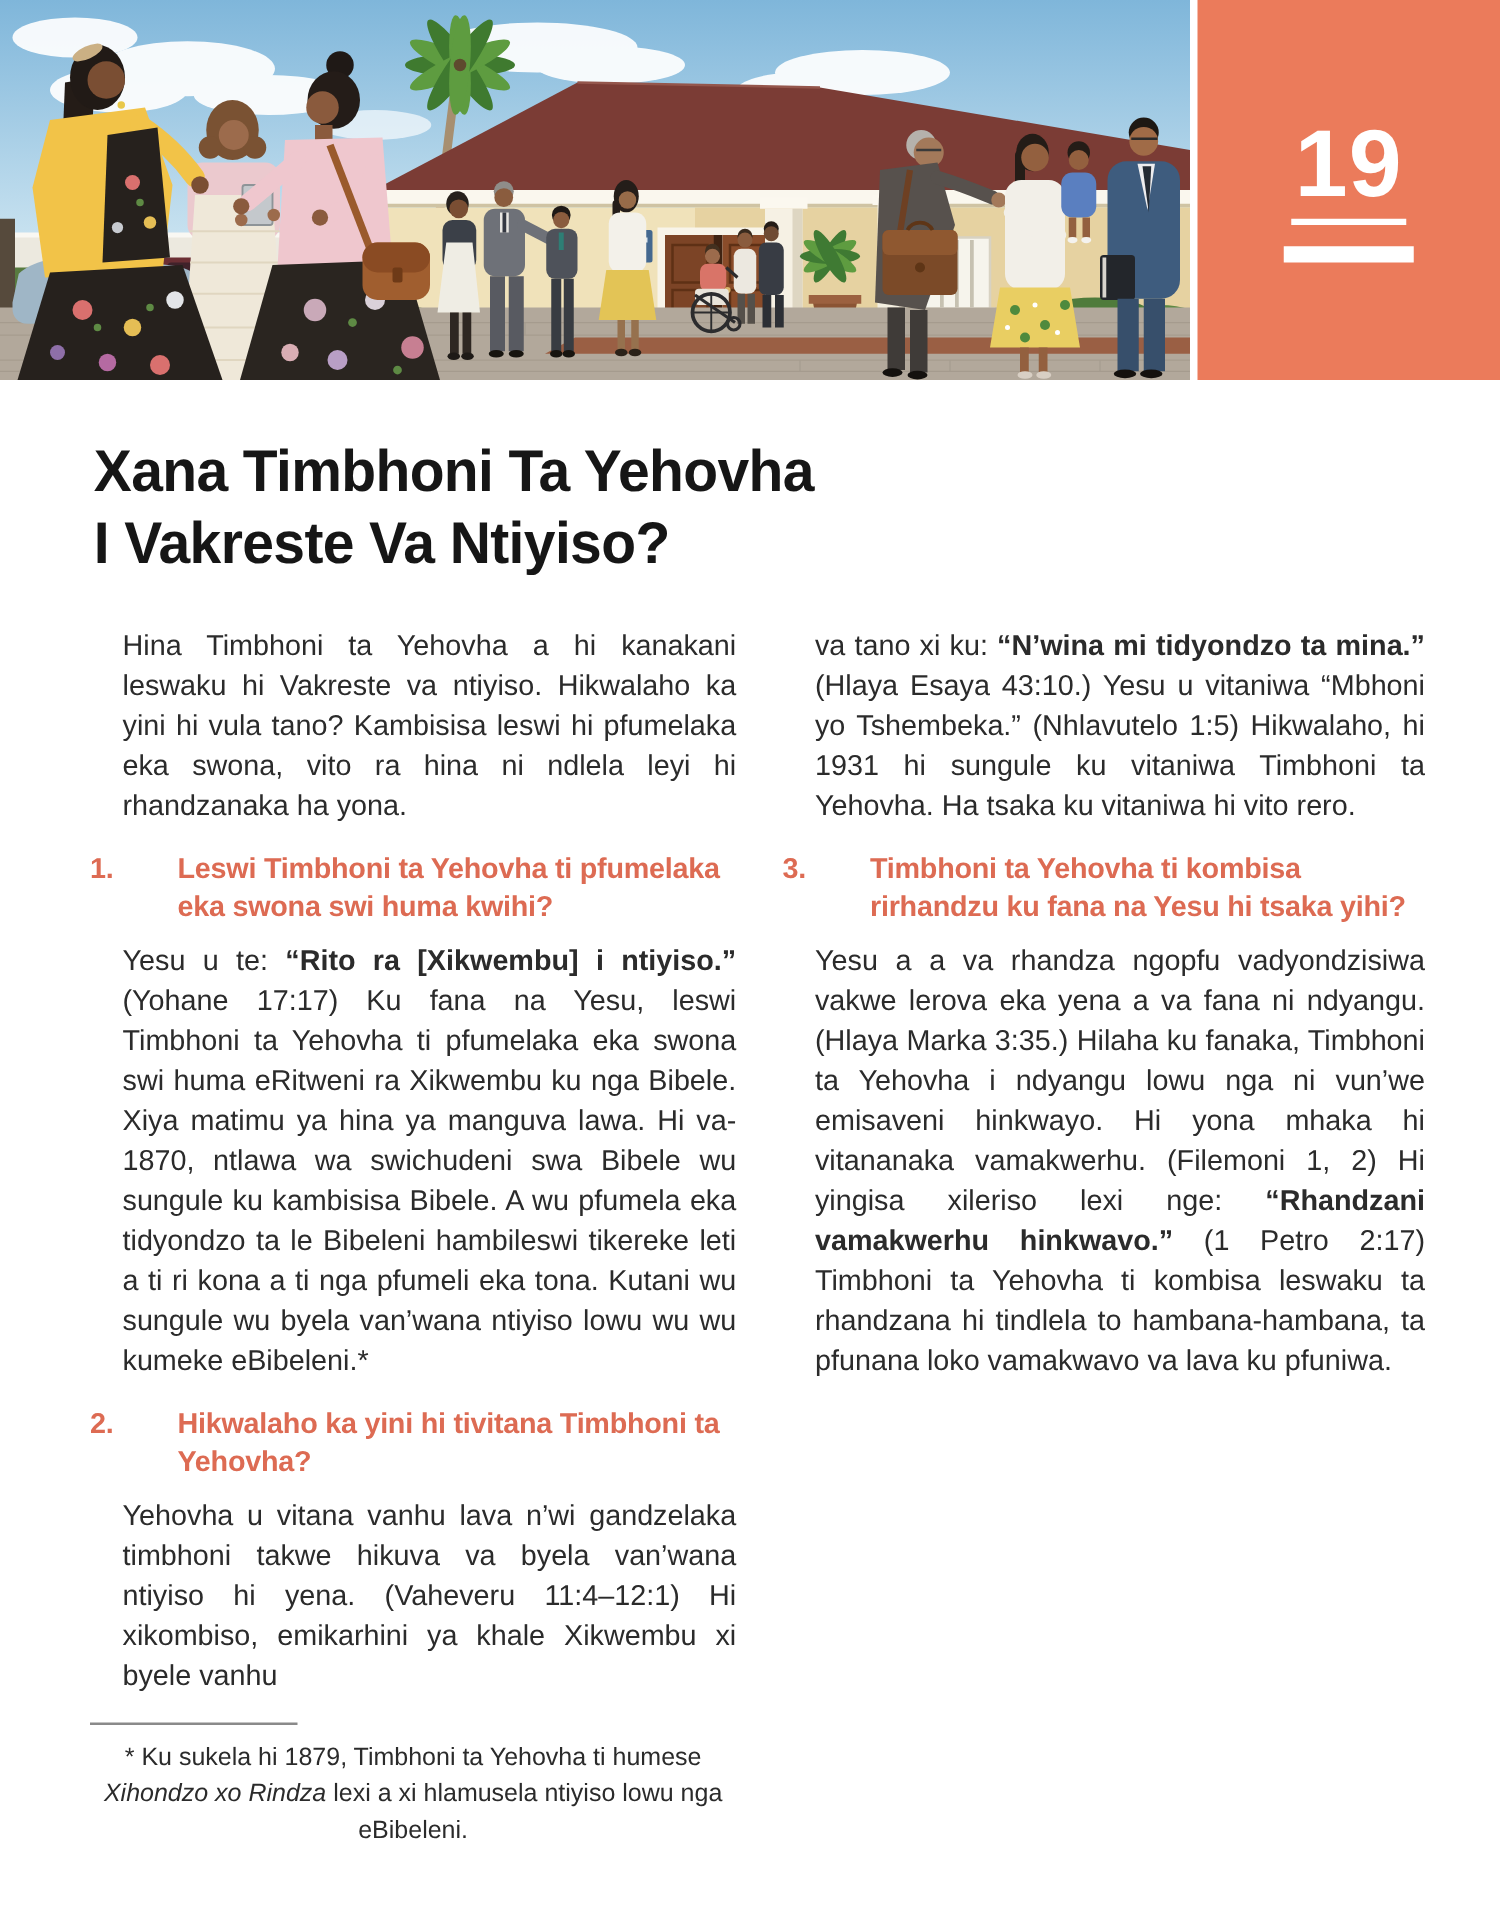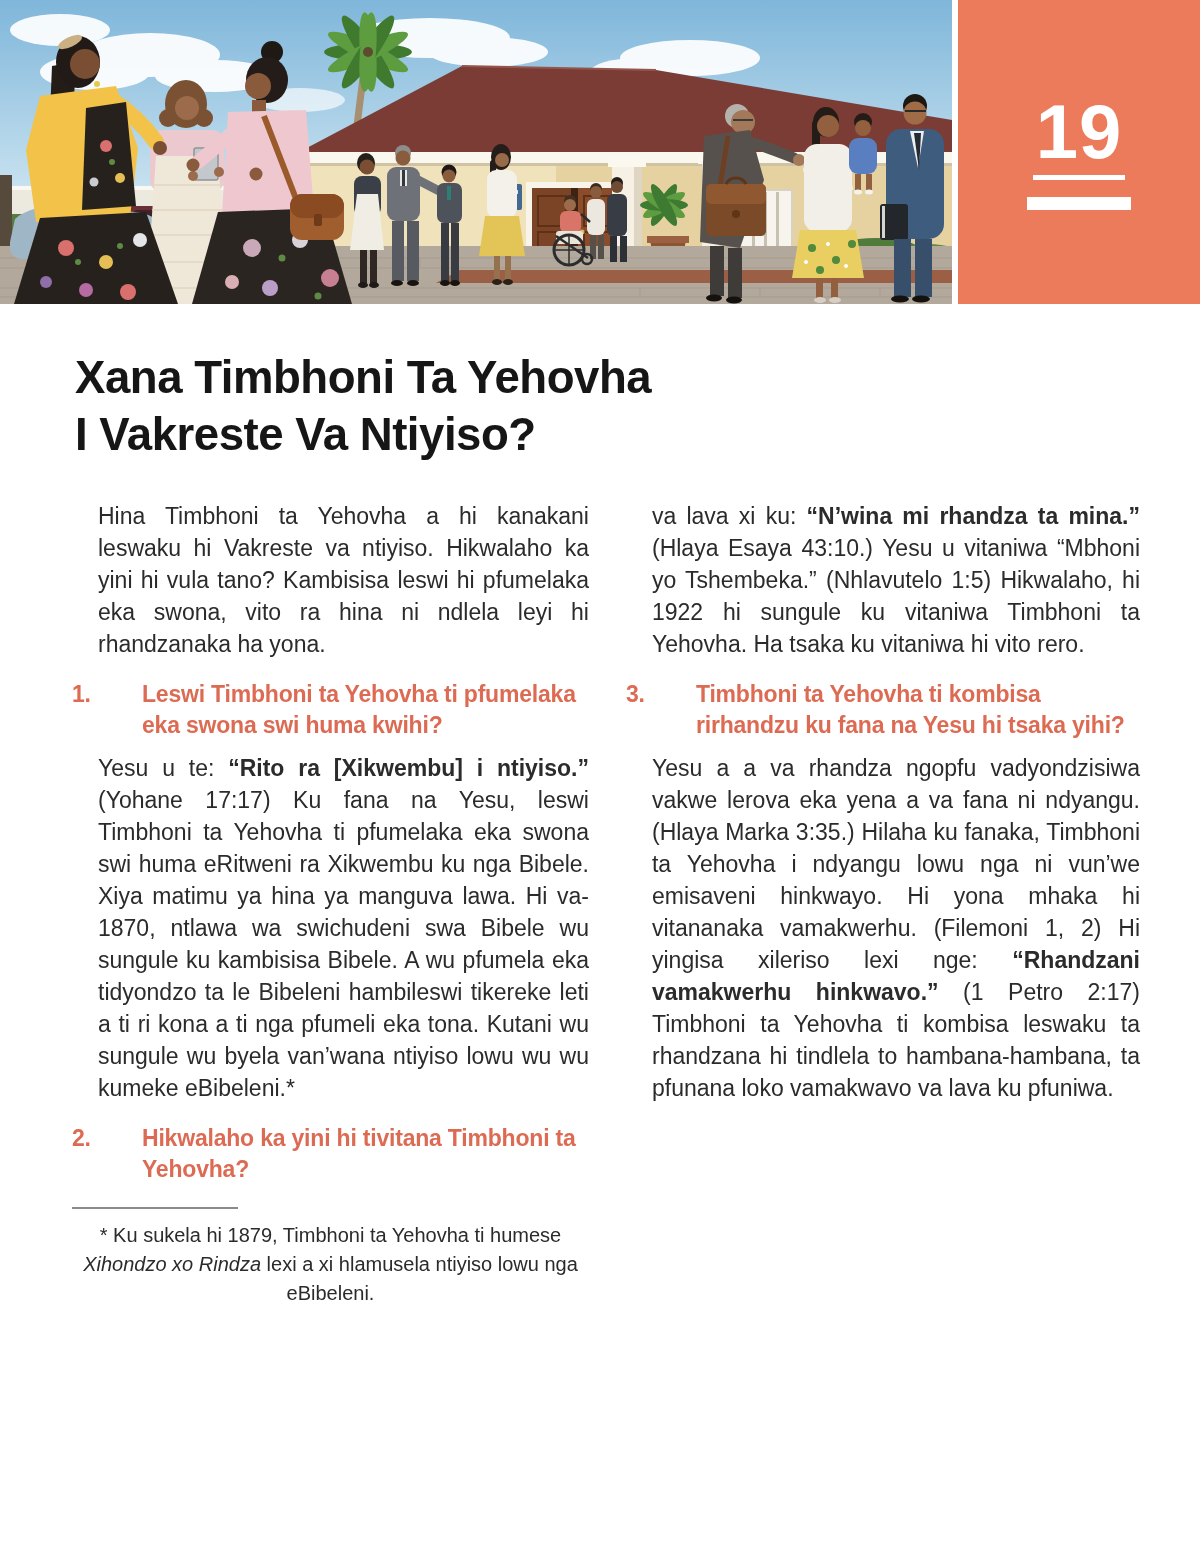--- a/index.html
+++ b/index.html
@@ -399,29 +399,30 @@
       <h2 class="question">
         <span class="qnum">1.</span>
         <span class="qtext">Leswi Timbhoni ta Yehovha ti pfumelaka eka swona swi huma kwihi?</span>
       </h2>
       <p class="body"><span>Yesu u te: </span><span class="seg-b">“Rito ra [Xikwembu] i ntiyiso.”</span><span> (Yohane 17:17) Ku fana na Yesu, leswi Timbhoni ta Yehovha ti pfumelaka eka swona swi huma eRitweni ra Xikwembu ku nga Bibele. Xiya matimu ya hina ya manguva lawa. Hi va-1870, ntlawa wa swichudeni swa Bibele wu sungule ku kambisisa Bibele. A wu pfumela eka tidyondzo ta le Bibeleni hambileswi tikereke leti a ti ri kona a ti nga pfumeli eka tona. Kutani wu sungule wu byela van’wana ntiyiso lowu wu wu kumeke eBibeleni.*</span></p>
 
       <h2 class="question">
         <span class="qnum">2.</span>
         <span class="qtext">Hikwalaho ka yini hi tivitana Timbhoni ta Yehovha?</span>
       </h2>
+      <p class="body"><span>Yehovha u vitana vanhu lava n’wi gandzelaka timbhoni takwe hikuva va byela van’wana ntiyiso hi yena. (Vaheveru 11:4–12:1) Hi xikombiso, emikarhini ya khale Xikwembu xi byele vanhu</span></p>
 
       <div class="footnote">
         <div class="footnote-rule"></div>
         <p class="footnote-text"><span>* Ku sukela hi 1879, Timbhoni ta Yehovha ti humese </span><span class="seg-i">Xihondzo xo Rindza</span><span> lexi a xi hlamusela ntiyiso lowu nga eBibeleni.</span></p>
       </div>
     </section>
 
     <section class="col right">
-      <p class="body"><span>va lava xi ku: </span><span class="seg-b">“N’wina mi rhandza ta mina.”</span><span> (Hlaya Esaya 43:10.) Yesu u vitaniwa “Mbhoni yo Tshembeka.” (Nhlavutelo 1:5) Hikwalaho, hi 1922 hi sungule ku vitaniwa Timbhoni ta Yehovha. Ha tsaka ku vitaniwa hi vito rero.</span></p>
+      <p class="body"><span>va tano xi ku: </span><span class="seg-b">“N’wina mi tidyondzo ta mina.”</span><span> (Hlaya Esaya 43:10.) Yesu u vitaniwa “Mbhoni yo Tshembeka.” (Nhlavutelo 1:5) Hikwalaho, hi 1931 hi sungule ku vitaniwa Timbhoni ta Yehovha. Ha tsaka ku vitaniwa hi vito rero.</span></p>
 
       <h2 class="question">
         <span class="qnum">3.</span>
         <span class="qtext">Timbhoni ta Yehovha ti kombisa rirhandzu ku fana na Yesu hi tsaka yihi?</span>
       </h2>
       <p class="body"><span>Yesu a a va rhandza ngopfu vadyondzisiwa vakwe lerova eka yena a va fana ni ndyangu. (Hlaya Marka 3:35.) Hilaha ku fanaka, Timbhoni ta Yehovha i ndyangu lowu nga ni vun’we emisaveni hinkwayo. Hi yona mhaka hi vitananaka vamakwerhu. (Filemoni 1, 2) Hi yingisa xileriso lexi nge: </span><span class="seg-b">“Rhandzani vamakwerhu hinkwavo.”</span><span> (1 Petro 2:17) Timbhoni ta Yehovha ti kombisa leswaku ta rhandzana hi tindlela to hambana-hambana, ta pfunana loko vamakwavo va lava ku pfuniwa.</span></p>
     </section>
   </main>
 
 </div>

